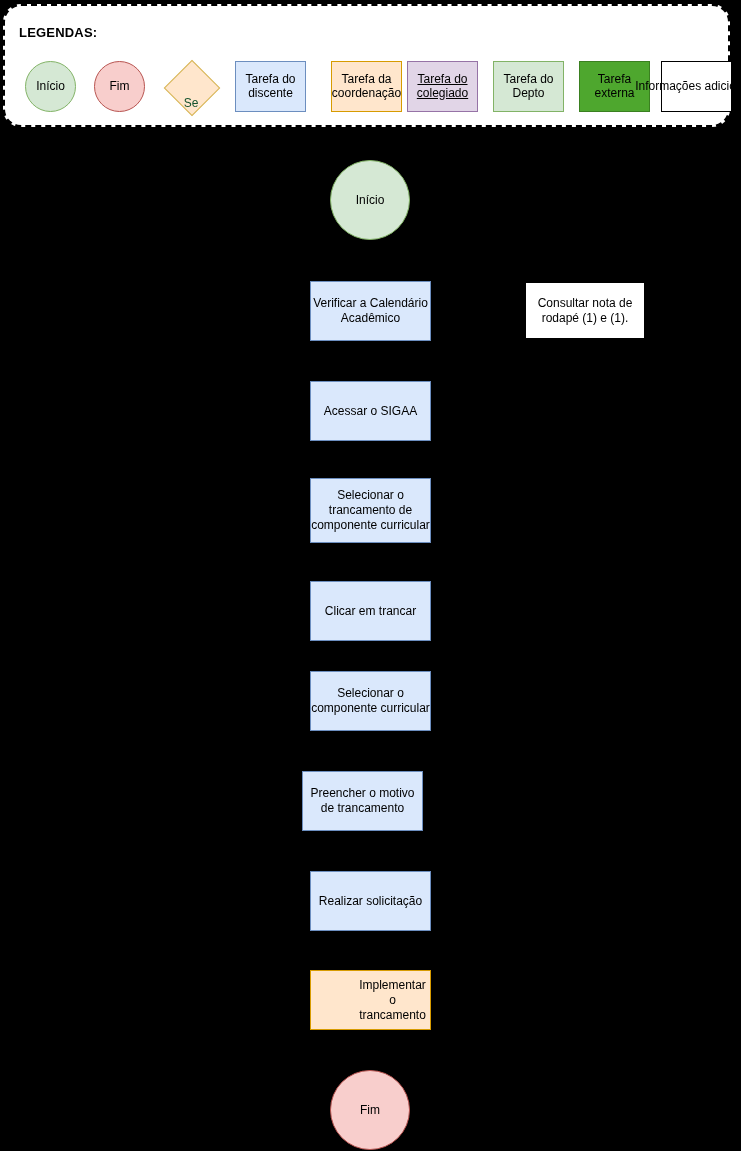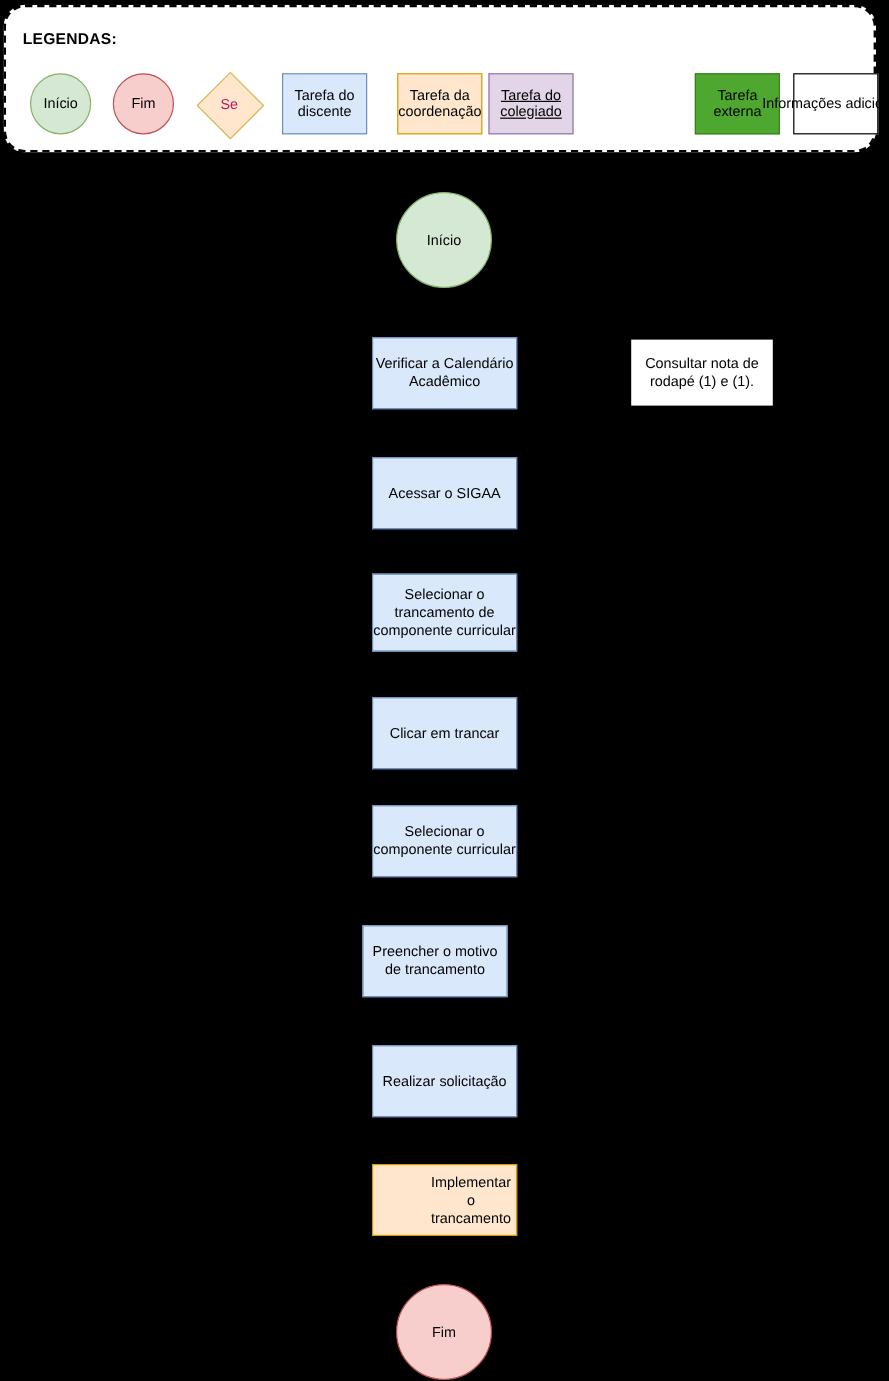--- a/index.html
+++ b/index.html
@@ -82,27 +82,27 @@
     left: 8px;
     top: 8px;
     width: 38px;
     height: 38px;
     background: #ffe6cc;
     border: 1.2px solid #d6b656;
     transform: rotate(45deg);
   }
   .lg-diamond-label {
     position: absolute;
-    left: 0; top: 0;
+    left: 0; top: 16px;
     width: 54px; height: 54px;
     display: flex;
     align-items: center;
     justify-content: center;
     font-size: 12px;
-    color: #be185d;
+    color: #14532d;
   }
 
   
   .lg-rect {
     height: 51px;
     top: 3px;
     padding: 0 2px;
   }
   .lg-discente    { left: 230px; width: 71px; background: #dae8fc; border: 1.3px solid #6c8ebf; }
   .lg-coordenacao { left: 316px; width: 71px; background: #ffe6cc; border: 1.3px solid #d79b00; margin-left: 10px; }
@@ -156,20 +156,23 @@
     </div>
 
     <div class="lg lg-rect lg-coordenacao">
       <span>Tarefa da coordenação</span>
     </div>
 
     <div class="lg lg-rect lg-colegiado">
       <span>Tarefa do colegiado</span>
     </div>
 
+    <div class="lg lg-rect lg-depto">
+      <span>Tarefa do Depto</span>
+    </div>
 
     <div class="lg lg-rect lg-externa">
       <span>Tarefa externa</span>
     </div>
 
     <div class="lg lg-rect lg-info">
       <span>Informações adicionais</span>
     </div>
 
   </div>

